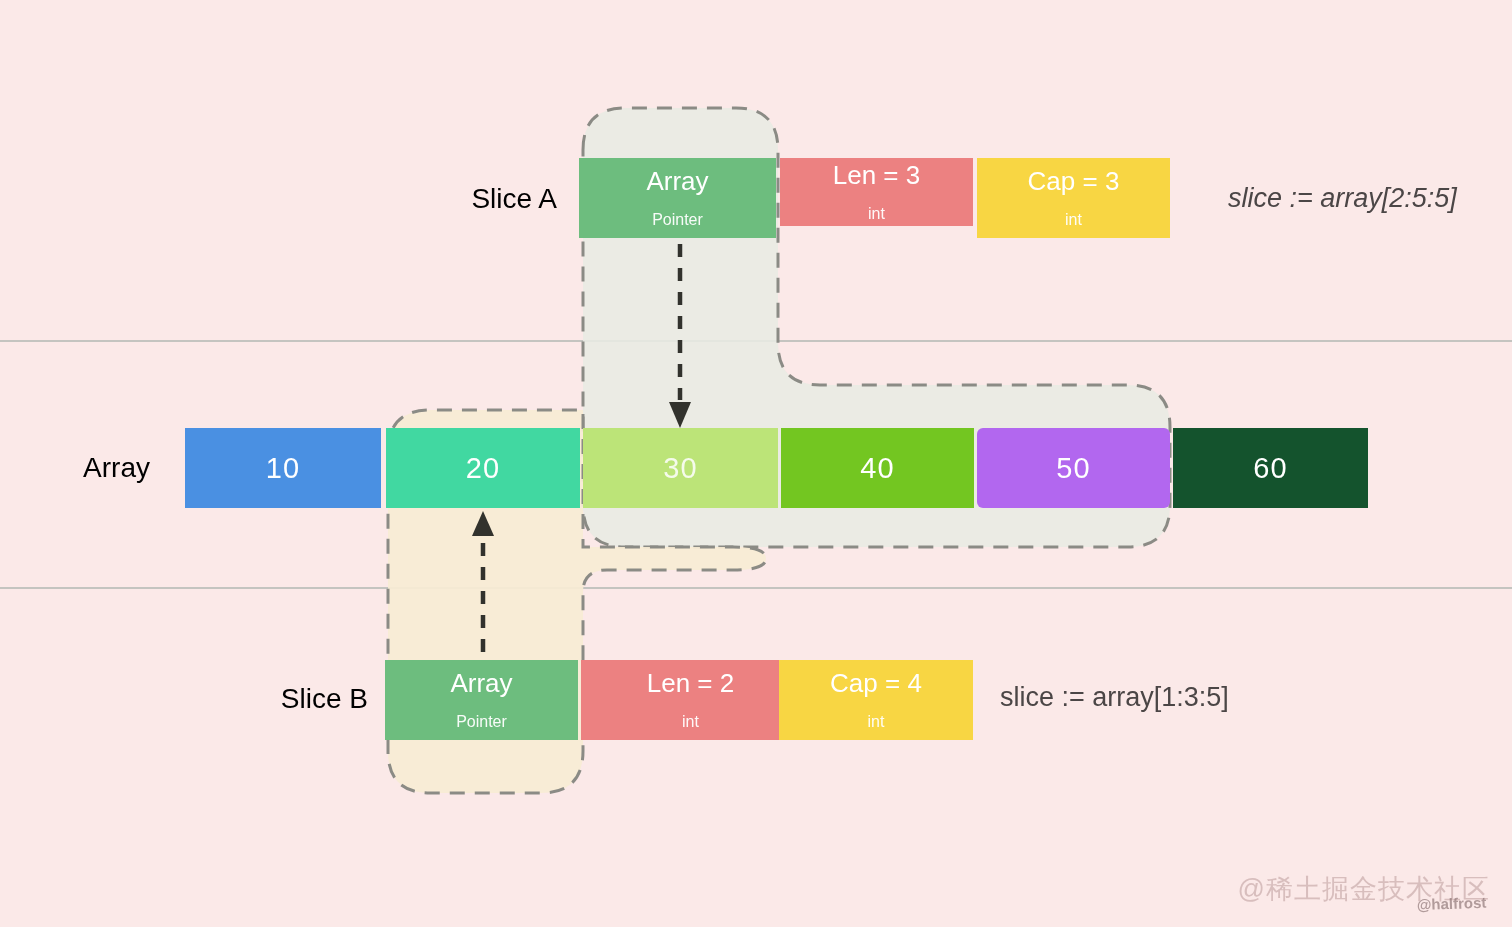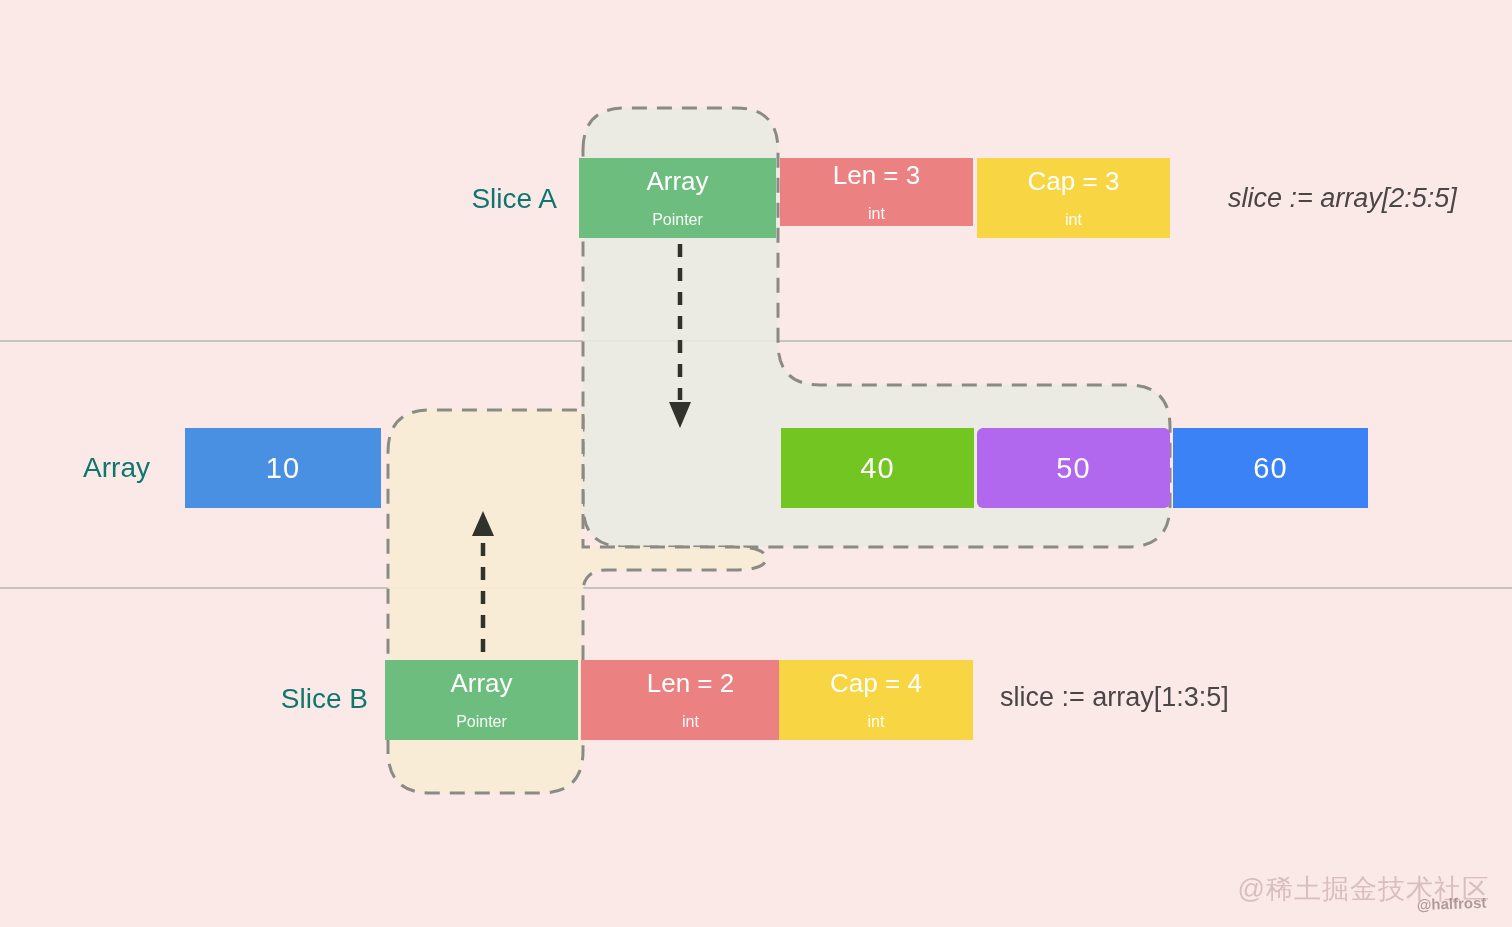--- a/index.html
+++ b/index.html
@@ -8,21 +8,21 @@
   .divider{position:absolute;left:0;width:1512px;height:2px;background:#c4c4c0;z-index:0;}
   .layer-svg{position:absolute;left:0;top:0;z-index:1;pointer-events:none;}
   .layer-arrows{z-index:3;}
   .box{position:absolute;display:flex;flex-direction:column;align-items:center;justify-content:center;
        color:#ffffff;text-align:center;z-index:2;}
   .box .main{font-size:26px;line-height:1.15;}
   .box .sub{font-size:16px;line-height:1.2;margin-top:13px;opacity:.95;}
   .cell{position:absolute;top:428px;height:80px;display:flex;align-items:center;justify-content:center;
         color:#ffffff;font-size:29px;letter-spacing:1px;z-index:2;}
   .cell.faded{color:rgba(255,255,255,.85);}
-  .side-label{position:absolute;color:#0f766e;font-size:28px;z-index:2;display:flex;align-items:center;justify-content:flex-end;}
+  .side-label{position:absolute;color:#000000;font-size:28px;z-index:2;display:flex;align-items:center;justify-content:flex-end;}
   .code{position:absolute;color:#4b4646;font-size:27px;z-index:2;display:flex;align-items:center;white-space:pre;}
   #watermark{position:absolute;right:22px;bottom:12px;text-align:right;z-index:4;line-height:1.05;}
   #watermark .wm1{font-size:27px;letter-spacing:1px;color:rgba(172,138,138,.45);}
   #watermark .wm2{font-size:15px;font-weight:bold;color:rgba(128,104,104,.6);margin-top:-4px;margin-right:4px;transform:rotate(-2deg);}
 </style>
 </head>
 <body>
 
 <div id="canvas">
 
@@ -51,27 +51,33 @@
     <div class="sub">int</div>
   </div>
 
   <div class="code" style="left:1228px;top:160px;height:76px;font-style:italic;">slice := array[2:5:5]</div>
 
   <div class="side-label" style="left:20px;top:428px;width:130px;height:80px;">Array</div>
 
   <div class="cell" style="left: 185px; width: 196px; background-color: rgb(74, 144, 226);">
     <span>10</span>
   </div>
+  <div class="cell" style="left: 386px; width: 194px; background-color: rgb(65, 216, 161);">
+    <span>20</span>
+  </div>
+  <div class="cell faded" style="left: 583px; width: 195px; background-color: rgb(188, 228, 120);">
+    <span>30</span>
+  </div>
   <div class="cell" style="left: 781px; width: 193px; background-color: rgb(115, 198, 33); align-items: center;">
     <span>40</span>
   </div>
   <div class="cell" style="left: 977px; width: 193px; background-color: rgb(178, 103, 239); border-radius: 6px;">
     <span>50</span>
   </div>
-  <div class="cell" style="left: 1173px; width: 195px; background-color: #3b82f6; align-items: center;">
+  <div class="cell" style="left: 1173px; width: 195px; background-color: #14532d; align-items: center;">
     <span>60</span>
   </div>
 
   <div class="side-label" style="left:208px;top:660px;width:160px;height:78px;">Slice B</div>
 
   <div class="box" style="left: 385px; top: 660px; width: 193px; height: 80px; background-color: rgb(109, 189, 126);">
     <div class="main">Array</div>
     <div class="sub">Pointer</div>
   </div>
   <div class="box" style="left: 581px; top: 660px; width: 195px; height: 80px; background-color: rgb(236, 129, 129); padding-left: 12px;">

